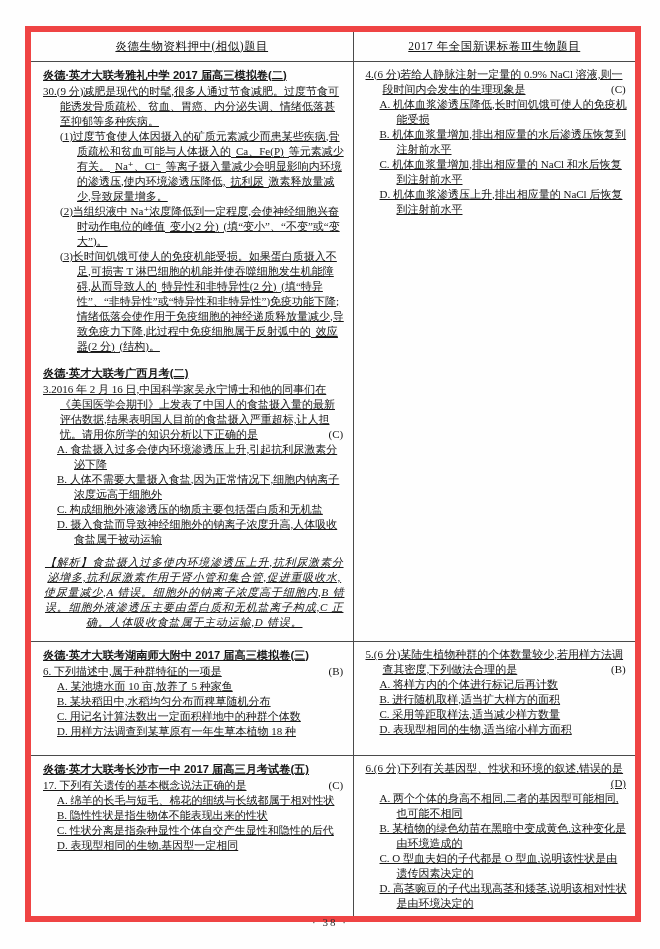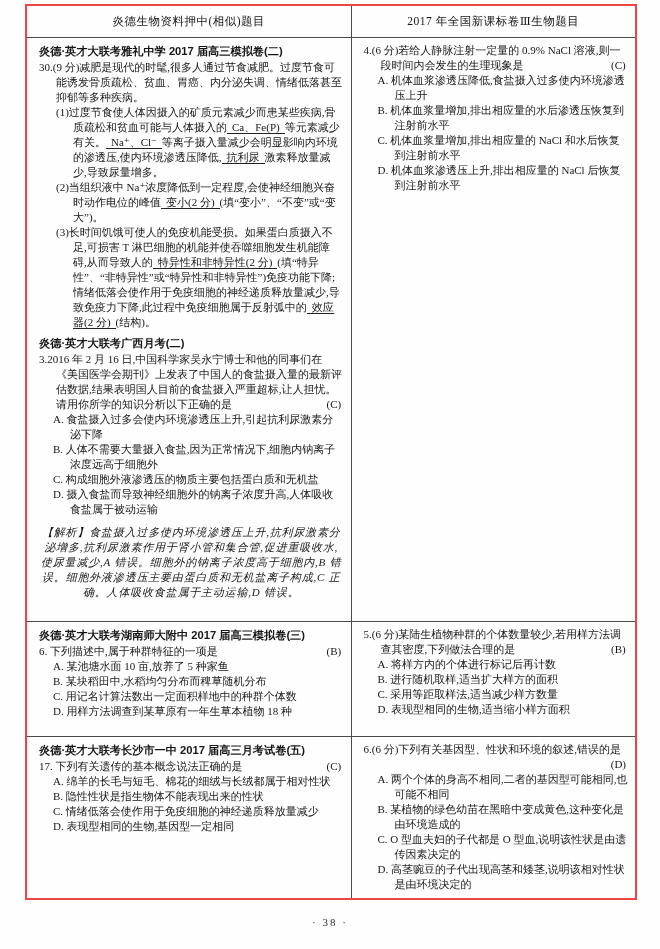--- a/index.html
+++ b/index.html
@@ -5,24 +5,25 @@
   * { margin:0; padding:0; box-sizing:border-box; }
   html,body { width:660px; height:949px; }
   body {
     background:#ffffff;
     color:#161616;
     font-family:"Liberation Serif","DejaVu Serif",serif;
   }
   .page { position:relative; width:660px; height:949px; background:#fefefe; overflow:hidden; }
 
   table.cmp {
-    position:absolute; left:25px; top:4px;
+    position:absolute; left:25px; top:26px;
     width:610px; height:896px;
     border-collapse:collapse; table-layout:fixed;
-    border:2px solid #ef4444;
+    border:6px solid #ef4444;
+    text-decoration:underline;
   }
   col.c-left  { width:325px; }
   col.c-right { width:285px; }
   th, td { border:1px solid #4a4a4a; }
   th {
     height:32px; vertical-align:middle; text-align:center;
     font-weight:normal; font-size:11.5px; letter-spacing:0.5px;
   }
   td {
     vertical-align:top;
@@ -32,21 +33,21 @@
   tr.r1 td { height:578px; }
   tr.r2 td { height:114px; }
   tr.r3 td { height:128px; }
   .clip { max-height:564px; overflow:hidden; }
 
   .src {
     font-family:"Liberation Sans","DejaVu Sans",sans-serif;
     font-weight:bold; font-size:11.2px; line-height:16px;
     margin-bottom:1px;
   }
-  .src.gap { margin-top:5px; }
+  .src.gap { margin-top:11px; }
 
   .p0 { padding-left:17px; text-indent:-17px; }
   .p1 { padding-left:34px; text-indent:-17px; }
   .opt { padding-left:31px; text-indent:-17px; }
 
   .blank {
     border-bottom:1px solid #222;
     padding:0 5px;
   }
   .ans { float:right; margin-left:6px; }
@@ -93,21 +94,21 @@
             <p class="p0"><span>3.2016 年 2 月 16 日,中国科学家吴永宁博士和他的同事们在《美国医学会期刊》上发表了中国人的食盐摄入量的最新评估数据,结果表明国人目前的食盐摄入严重超标,让人担忧。请用你所学的知识分析以下正确的是</span><span class="ans">(C)</span></p>
             <div class="opt">A. 食盐摄入过多会使内环境渗透压上升,引起抗利尿激素分泌下降</div>
             <div class="opt">B. 人体不需要大量摄入食盐,因为正常情况下,细胞内钠离子浓度远高于细胞外</div>
             <div class="opt">C. 构成细胞外液渗透压的物质主要包括蛋白质和无机盐</div>
             <div class="opt">D. 摄入食盐而导致神经细胞外的钠离子浓度升高,人体吸收食盐属于被动运输</div>
             <p class="analysis">【解析】食盐摄入过多使内环境渗透压上升,抗利尿激素分泌增多,抗利尿激素作用于肾小管和集合管,促进重吸收水,使尿量减少,A 错误。细胞外的钠离子浓度高于细胞内,B 错误。细胞外液渗透压主要由蛋白质和无机盐离子构成,C 正确。人体吸收食盐属于主动运输,D 错误。</p>
           </div>
         </td>
         <td>
           <p class="p0"><span>4.(6 分)若给人静脉注射一定量的 0.9% NaCl 溶液,则一段时间内会发生的生理现象是</span><span class="ans">(C)</span></p>
-          <div class="opt">A. 机体血浆渗透压降低,食盐摄入过多使内环境渗透压上升</div>
+          <div class="opt">A. 机体血浆渗透压降低,长时间饥饿可使人的免疫机能受损</div>
           <div class="opt">B. 机体血浆量增加,排出相应量的水后渗透压恢复到注射前水平</div>
           <div class="opt">C. 机体血浆量增加,排出相应量的 NaCl 和水后恢复到注射前水平</div>
           <div class="opt">D. 机体血浆渗透压上升,排出相应量的 NaCl 后恢复到注射前水平</div>
         </td>
       </tr>
 
       <tr class="r2">
         <td>
           <div class="src">炎德·英才大联考湖南师大附中 2017 届高三模拟卷(三)</div>
           <p class="p0"><span>6. 下列描述中,属于种群特征的一项是</span><span class="ans">(B)</span></p>
@@ -124,21 +125,21 @@
           <div class="opt">D. 表现型相同的生物,适当缩小样方面积</div>
         </td>
       </tr>
 
       <tr class="r3">
         <td>
           <div class="src">炎德·英才大联考长沙市一中 2017 届高三月考试卷(五)</div>
           <p class="p0"><span>17. 下列有关遗传的基本概念说法正确的是</span><span class="ans">(C)</span></p>
           <div class="opt">A. 绵羊的长毛与短毛、棉花的细绒与长绒都属于相对性状</div>
           <div class="opt">B. 隐性性状是指生物体不能表现出来的性状</div>
-          <div class="opt">C. 情绪低落会使作用于免疫细胞的神经递质释放量减少</div>
+          <div class="opt">C. 性状分离是指杂种显性个体自交产生显性和隐性的后代</div>
           <div class="opt">D. 表现型相同的生物,基因型一定相同</div>
         </td>
         <td>
           <p class="p0"><span>6.(6 分)下列有关基因型、性状和环境的叙述,错误的是</span><span class="ans ansblock">(D)</span></p>
           <div class="opt">A. 两个个体的身高不相同,二者的基因型可能相同,也可能不相同</div>
           <div class="opt">B. 某植物的绿色幼苗在黑暗中变成黄色,这种变化是由环境造成的</div>
           <div class="opt">C. O 型血夫妇的子代都是 O 型血,说明该性状是由遗传因素决定的</div>
           <div class="opt">D. 高茎豌豆的子代出现高茎和矮茎,说明该相对性状是由环境决定的</div>
         </td>
       </tr>

